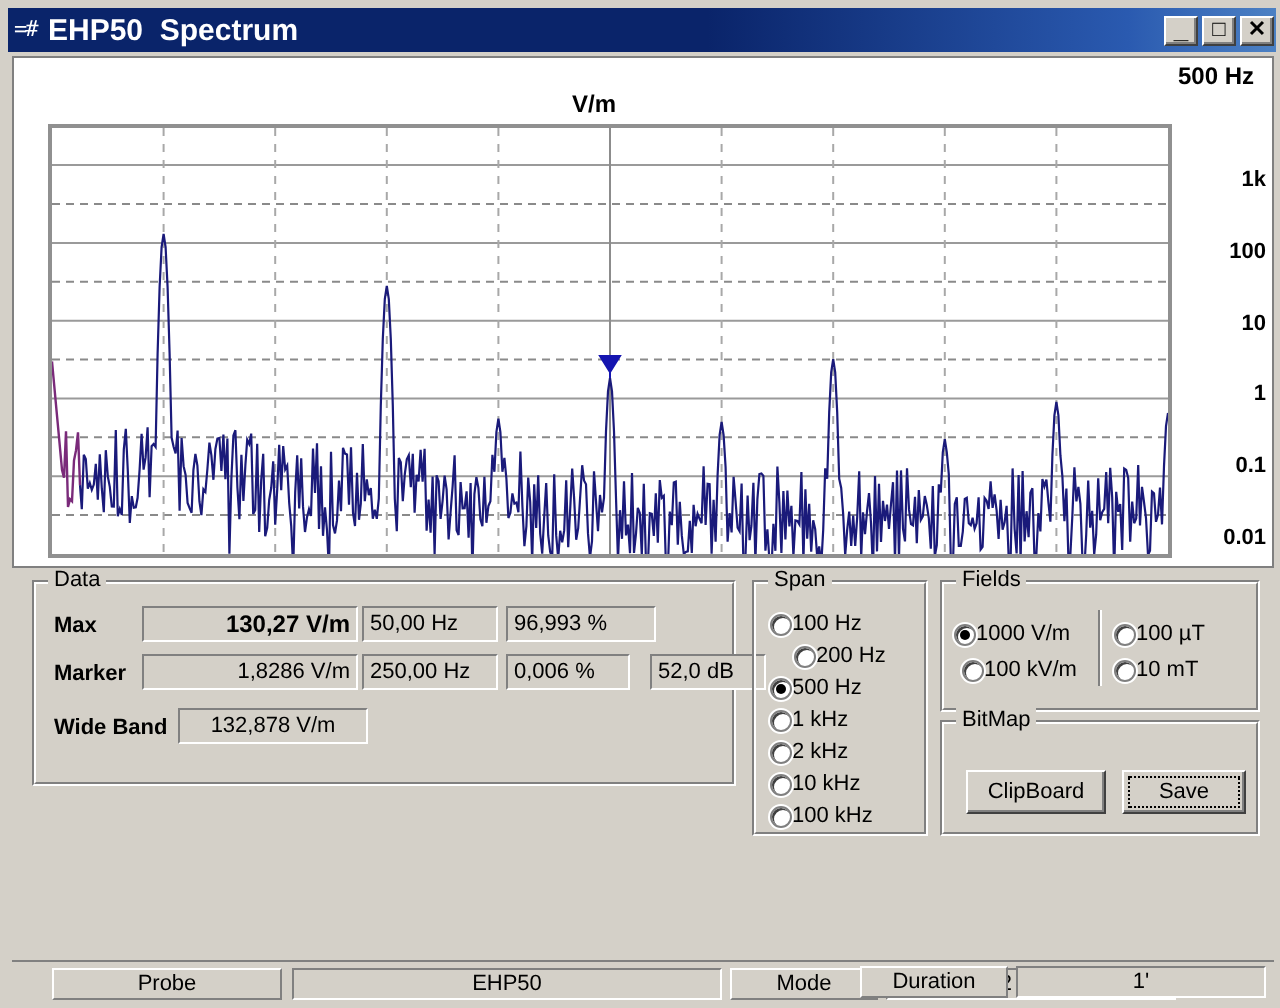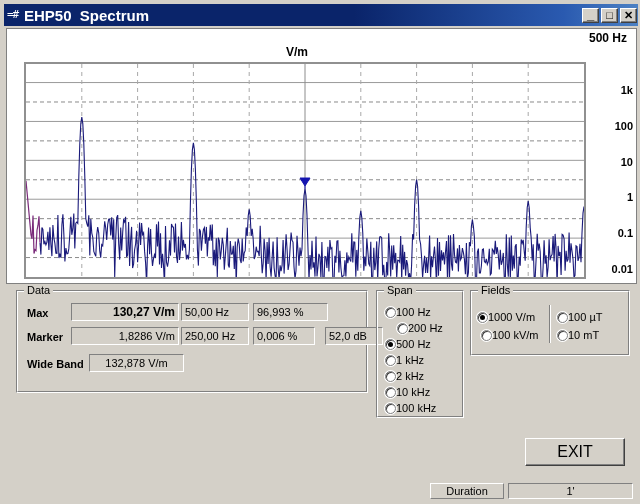--- a/index.html
+++ b/index.html
@@ -409,19 +409,34 @@
           <span class="radio"></span>
           <span>100 µT</span>
         </div>
         <div class="radio-row" style="left: 86px; top: 38px;">
           <span class="radio"></span>
           <span>10 mT</span>
         </div>
       </div>
   </div>
 
-
-  <div class="btn" id="exit-button">EXIT</div>
-
+  <div class="gbox" id="bitmap-group">
+    <div class="gbox-inner"></div>
+    <div class="glabel">BitMap</div>
+    <div class="btn" style="left:12px; top:24px; width:70px; height:22px;">ClipBoard</div>
+    <div class="btn" style="left:90px; top:24px; width:62px; height:22px;">
+      <span class="focusring"></span>
+      <span>Save</span>
+    </div>
+  </div>
+
+
+  <div id="statusbar">
+    <div class="sb raised" style="left:20px; width:115px;">Probe</div>
+    <div class="sb sunken" style="left:140px; width:215px;">EHP50</div>
+    <div class="sb raised" style="left:359px; width:74px;">Mode</div>
+    <div class="sb sunken" style="left: 437px; width: 145px;">SW02 Sampling</div>
+
+  </div>
   <div class="sb raised" style="position:absolute; left:428px; top:481px; width:74px; height:16px;">Duration</div>
   <div class="sb sunken" style="position:absolute; left:506px; top:481px; width:125px; height:16px;">1'</div>
 
 </div>
 
 </body></html>

